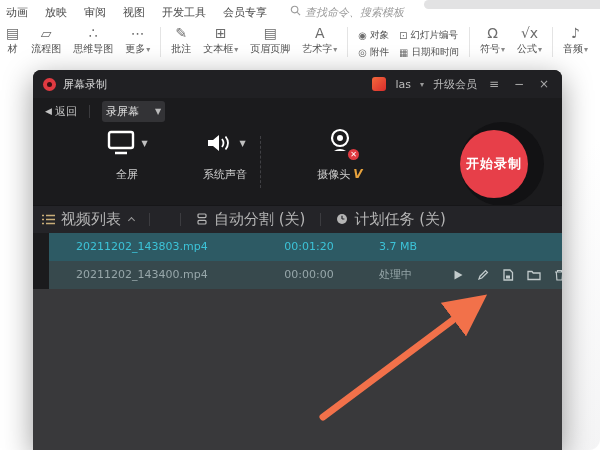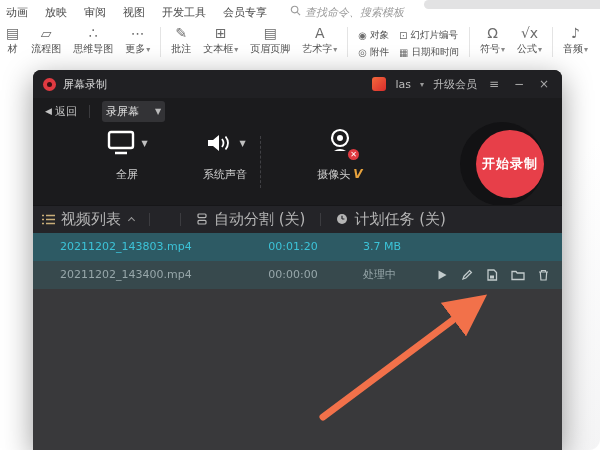--- a/index.html
+++ b/index.html
@@ -50,32 +50,32 @@
   .ctl { position:absolute; width:90px; text-align:center; }
   .ctl-iconrow { height:38px; display:flex; align-items:center; justify-content:center; gap:5px; }
   .ctl-label { font-size:11px; color:#cfcfcf; margin-top:5px; }
   .dd-caret { font-size:8px; color:#c0c0c0; }
   .vip-v { color:#e8a33d; font-weight:bold; font-style:italic; font-size:12px; margin-left:3px; }
   .dashed-sep { position:absolute; left:227px; top:12px; height:52px; border-left:1px dashed #404044; }
   .cam-wrap { position:relative; display:inline-block; }
   .cam-badge { position:absolute; right:-5px; bottom:-1px; width:11px; height:11px; border-radius:50%;
     background:#e03a41; color:#fff; font-size:8px; line-height:11px; text-align:center; }
   .rec-outer { position:absolute; right:18px; top:-2px; width:84px; height:84px; border-radius:50%;
-    background:#121214; display:flex; align-items:center; justify-content:flex-end; }
+    background:#121214; display:flex; align-items:center; justify-content:flex-start; }
   .rec-inner { width:68px; height:68px; border-radius:50%; background:#e73f49; color:#fff;
     display:flex; align-items:center; justify-content:center; font-size:13px; font-weight:bold; letter-spacing:1px; cursor:pointer; }
 
   .feat-row { position:absolute; left:0; top:135px; width:100%; height:28px; background:#242428;
     border-top:1px solid #161618; display:flex; align-items:center; padding-left:9px; font-size:15px; color:#b5b5b5; }
   .feat-item { display:flex; align-items:center; gap:6px; white-space:nowrap; }
   .feat-sep { width:1px; height:13px; background:#3c3c40; margin:0 15px; }
   .list-caret { width:5px; height:5px; border-left:1px solid #9a9a9a; border-top:1px solid #9a9a9a;
     transform:rotate(45deg); margin-left:2px; margin-top:2px; }
 
-  .file-rows { position:absolute; left:0; top:163px; width:100%; }
+  .file-rows { position:absolute; left:16px; top:163px; width:100%; }
   .file-row { position:relative; height:28px; line-height:28px; font-size:11px; }
   .file-row.sel { background:#2d5a64; color:#3cc3d8; }
   .file-row.alt { background:#37494d; color:#97a7aa; }
   .fname { position:absolute; left:27px; }
   .fdur  { position:absolute; left:222px; width:76px; text-align:center; }
   .fmeta { position:absolute; left:330px; width:70px; }
   .factions { position:absolute; right:13px; top:0; height:28px; display:flex; align-items:center; gap:13px; color:#c2cbcc; }
   .factions svg { display:block; }
 
   .bottom-area { position:absolute; left:0; top:219px; width:100%; height:161px; background:#39393b; }

